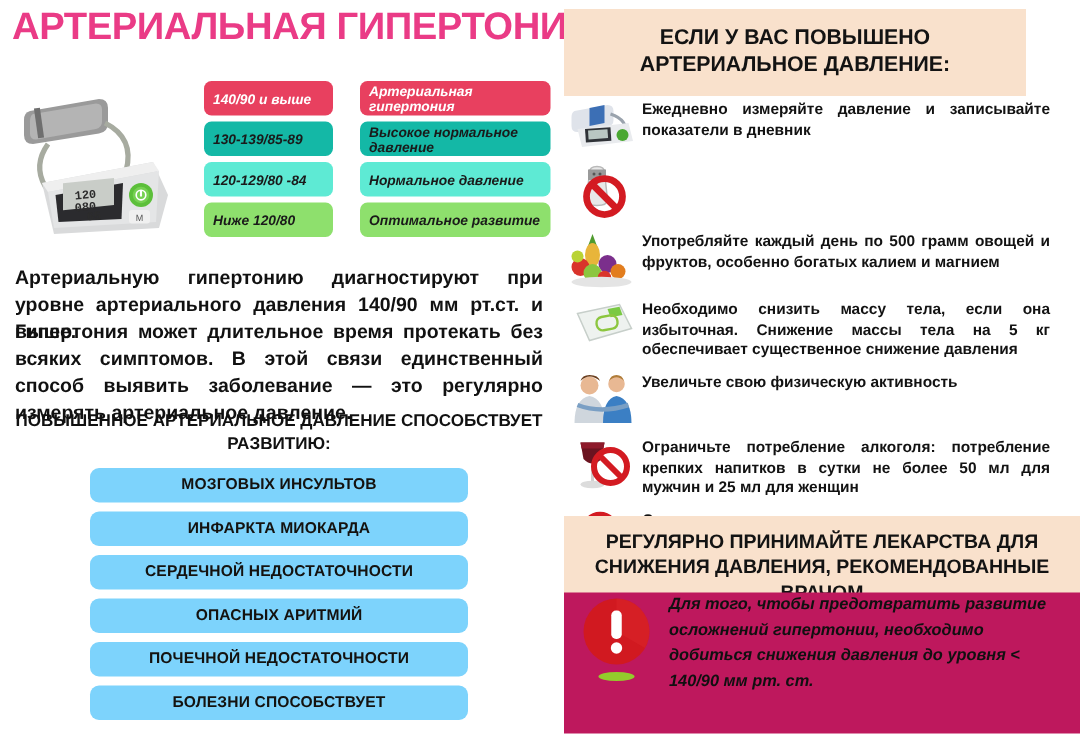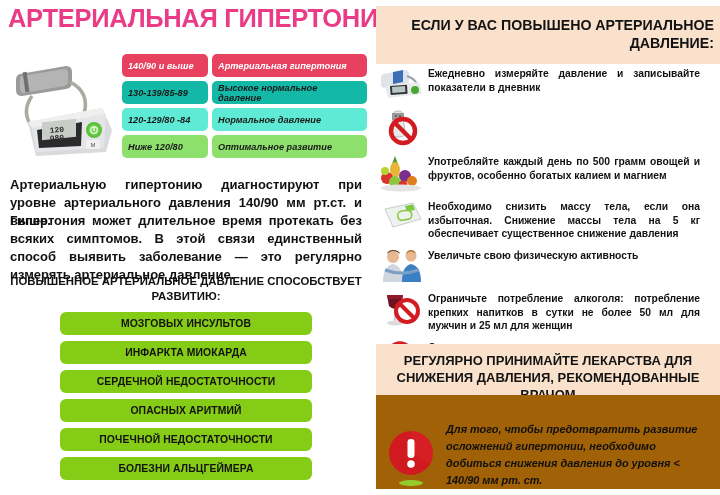--- a/index.html
+++ b/index.html
@@ -58,20 +58,21 @@
     border-radius: 5px;
     font-size: 9.2px;
     font-weight: bold;
     font-style: italic;
     color: #1a1a1a;
     display: flex;
     align-items: center;
     padding: 0 6px;
     height: 23px;
     box-sizing: border-box;
+    margin-left: 14px;
   }
   .bp-range { width: 86px; }
   .bp-label { flex: 1; }
   .bp-row.r1 .bp-range, .bp-row.r1 .bp-label { background: #e8405f; color: #ffffff; }
   .bp-row.r2 .bp-range, .bp-row.r2 .bp-label { background: #14b8a6; }
   .bp-row.r3 .bp-range, .bp-row.r3 .bp-label { background: #5eead4; }
   .bp-row.r4 .bp-range, .bp-row.r4 .bp-label { background: #8ee06d; }
 
   
   .para {
@@ -98,21 +99,21 @@
     line-height: 1.35;
   }
 
   
   #disease-list {
     position: absolute;
     left: 60px; top: 312px;
     width: 252px;
   }
   .disease-item {
-    background: #84cc16;
+    background: #7dd3fc;
     border-radius: 6px;
     height: 23px;
     margin-bottom: 6px;
     display: flex;
     align-items: center;
     justify-content: center;
     font-size: 10.4px;
     font-weight: bold;
     color: #14120f;
     letter-spacing: 0.1px;
@@ -130,22 +131,21 @@
     font-size: 14.2px;
     font-weight: bold;
     color: #131313;
     line-height: 1.3;
     padding: 10px 6px 11px 6px;
     box-sizing: border-box;
   }
   #right-banner {
     position: absolute;
     left: 0; top: 6px;
-    width: 344px;
-    text-align: right;
+    width: 308px;
   }
 
   #tips {
     position: absolute;
     left: 0; top: 66px;
     width: 344px;
   }
   .tip {
     position: relative;
     display: flex;
@@ -176,23 +176,23 @@
     width: 344px;
     font-size: 13px;
     padding: 9px 8px 9px 8px;
   }
 
   #green-alert {
     position: absolute;
     left: 0; top: 395px;
     width: 344px;
     height: 94px;
-    background: #a16207;
-    display: flex;
-    align-items: flex-end;
+    background: #be185d;
+    display: flex;
+    align-items: flex-start;
   }
   #alert-badge-wrap {
     width: 70px;
     min-width: 70px;
     display: flex;
     align-items: center;
     justify-content: center;
   }
   #alert-text {
     flex: 1;
@@ -269,21 +269,21 @@
     <div id="para-2" class="para">Гипертония может длительное время протекать без всяких симптомов. В этой связи единственный способ выявить заболевание — это регулярно измерять артериальное давление.</div>
 
     <div id="subhead">ПОВЫШЕННОЕ АРТЕРИАЛЬНОЕ ДАВЛЕНИЕ СПОСОБСТВУЕТ РАЗВИТИЮ:</div>
 
     <div id="disease-list">
       <div class="disease-item">МОЗГОВЫХ ИНСУЛЬТОВ</div>
       <div class="disease-item">ИНФАРКТА МИОКАРДА</div>
       <div class="disease-item">СЕРДЕЧНОЙ НЕДОСТАТОЧНОСТИ</div>
       <div class="disease-item">ОПАСНЫХ АРИТМИЙ</div>
       <div class="disease-item">ПОЧЕЧНОЙ НЕДОСТАТОЧНОСТИ</div>
-      <div class="disease-item">БОЛЕЗНИ АЛЬЦГЕЙМЕРА</div>
+      <div class="disease-item">БОЛЕЗНИ СПОСОБСТВУЕТ</div>
     </div>
   </div>
 
   <div id="right-col">
 
     <div id="right-banner" class="beige-banner">ЕСЛИ У ВАС ПОВЫШЕНО АРТЕРИАЛЬНОЕ ДАВЛЕНИЕ:</div>
 
     <div id="tips">
 
       <div class="tip">

